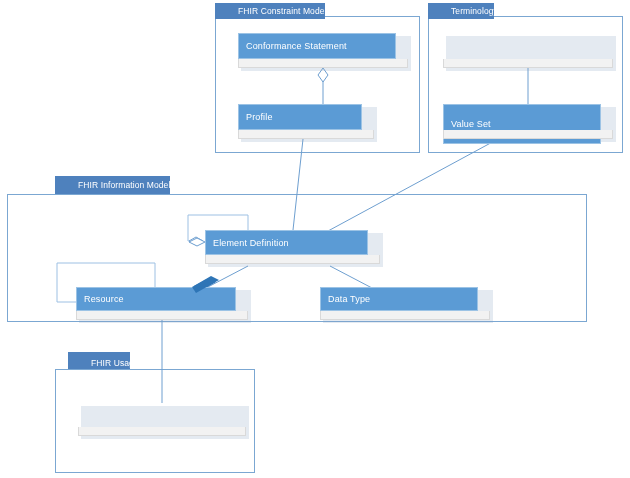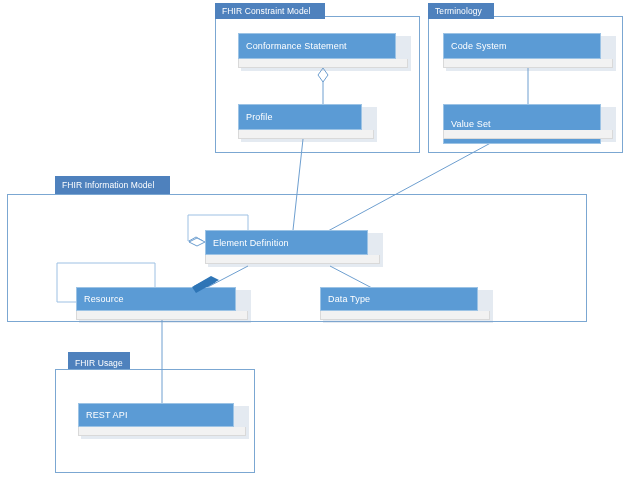--- a/index.html
+++ b/index.html
@@ -27,21 +27,21 @@
   .pkg-tab {
     position: absolute;
     box-sizing: border-box;
     background: #4E81BD;
     border: 1px solid #4E81BD;
     color: #ffffff;
     font-size: 8.5px;
     letter-spacing: 0.1px;
     display: flex;
     align-items: center;
-    padding-left: 6px;
+    padding-left: 22px;
     white-space: nowrap;
     z-index: 6;
   }
   
   .klass {
     position: absolute;
     box-sizing: border-box;
     z-index: 8;
   }
   .klass .hdr {
@@ -190,23 +190,20 @@
   <div class="klass" style="left:238px; top:104px; width:136px; height:35px;">
     <div class="shadow"></div>
     <div class="hdr" style="height:26px;">
       <span>Profile</span>
     </div>
     <div class="foot" style="height:9px;"></div>
   </div>
 
   <div class="klass" style="left:443px; top:33px; width:170px; height:35px;">
     <div class="shadow"></div>
-    <div class="hdr" style="height:26px;">
-      <span>Code System</span>
-    </div>
     <div class="foot" style="height:9px;"></div>
   </div>
 
   <div class="klass" style="left:443px; top:104px; width:170px; height:35px;">
     <div class="shadow"></div>
     <div class="hdr" style="height:40px;">
       <span>Value Set</span>
     </div>
     <div class="foot" style="height:9px;"></div>
   </div>
@@ -230,23 +227,20 @@
   <div class="klass" style="left:320px; top:287px; width:170px; height:33px;padding-left:21px;">
     <div class="shadow"></div>
     <div class="hdr" style="height:24px;">
       <span>Data Type</span>
     </div>
     <div class="foot" style="height:9px;"></div>
   </div>
 
   <div class="klass" style="left:78px; top:403px; width:168px; height:33px;">
     <div class="shadow"></div>
-    <div class="hdr" style="height:24px;">
-      <span>REST API</span>
-    </div>
     <div class="foot" style="height:9px;"></div>
   </div>
 
   <svg class="svg-layer svg-top" viewBox="0 0 630 478" width="630" height="478">
 
     <g>
       <polygon class="arrow-filled" points="196,293 219,280 211,276 192,287"></polygon>
     </g>
 
     <g>

